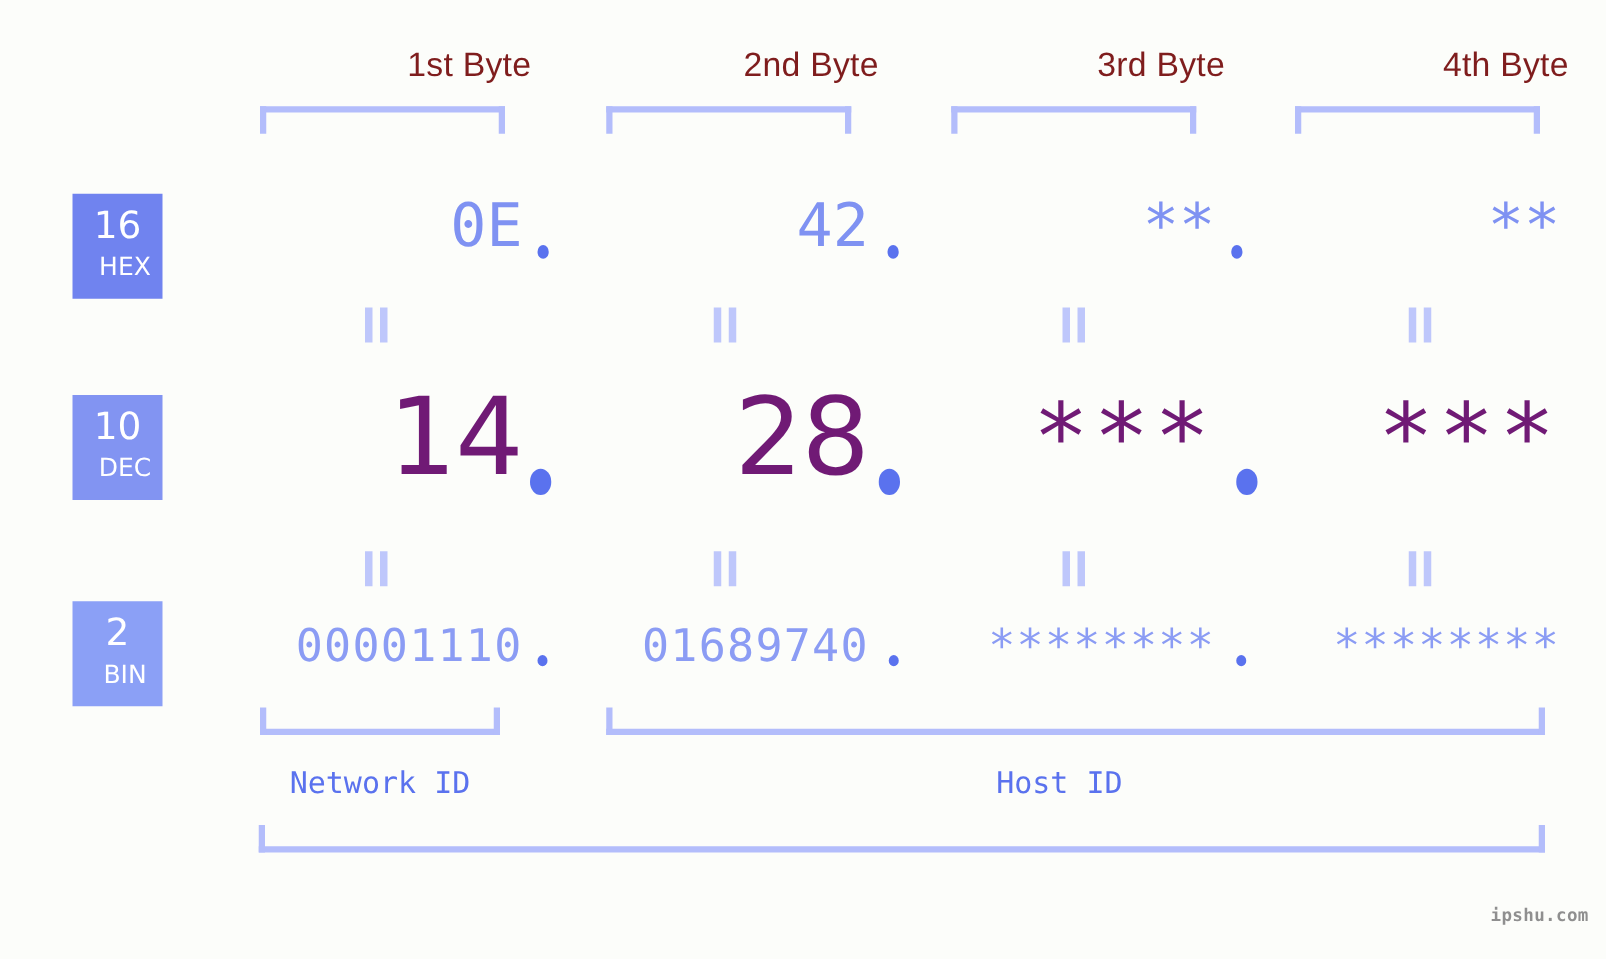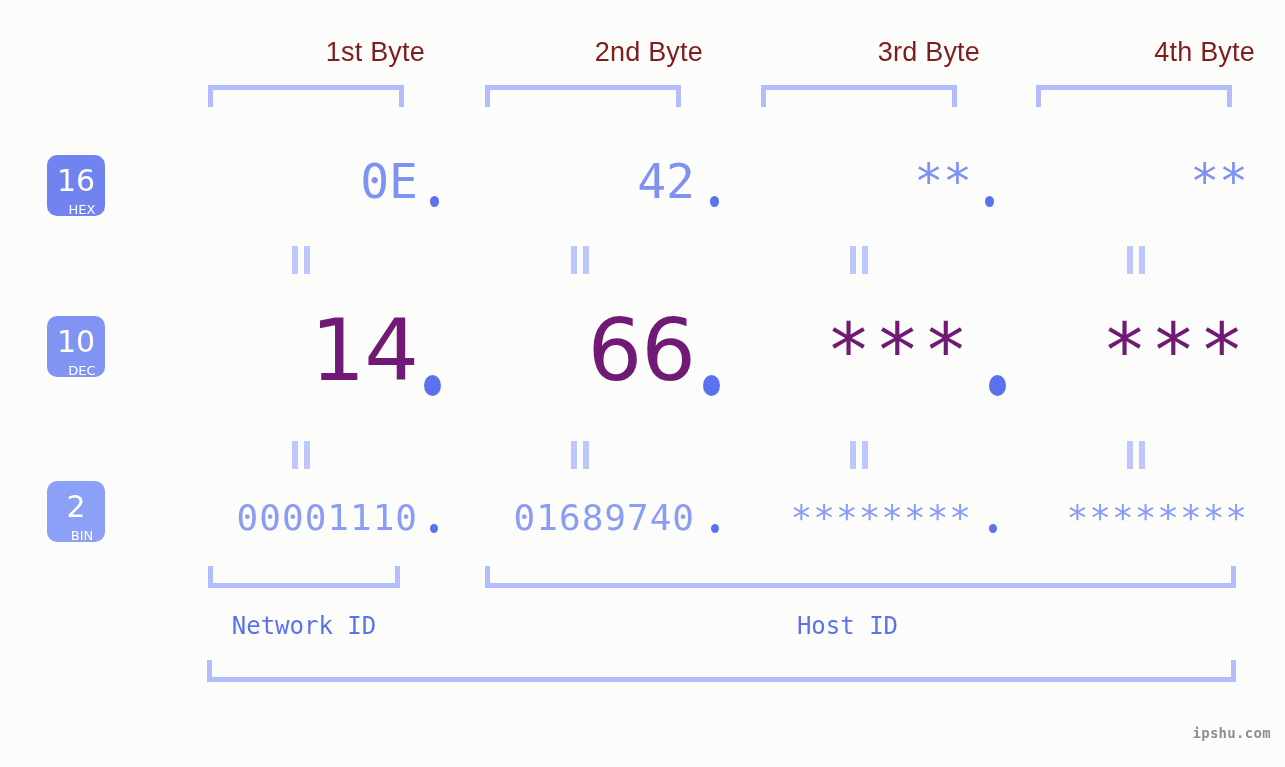--- a/index.html
+++ b/index.html
@@ -48,41 +48,41 @@
     height: 22px;
     border-bottom: 5px solid #b3bdfb;
     border-left: 5px solid #b3bdfb;
     border-right: 5px solid #b3bdfb;
     box-sizing: border-box;
   }
 
   
   .badge {
     position: absolute;
-    left: 47px;
-    width: 58px;
-    border-radius: 10px;
+    left: 58px;
+    width: 72px;
+    border-radius: 0;
     color: #ffffff;
     text-align: center;
     font-family: "DejaVu Sans", sans-serif;
     box-sizing: border-box;
   }
   .badge .num {
     display: block;
     font-size: 30px;
     line-height: 1;
     padding-top: 11px;
     font-weight: 400;
   }
   .badge .nm {
     display: block;
-    font-size: 13px;
+    font-size: 20px;
     line-height: 1;
     padding-top: 7px;
-    padding-bottom: 0;
+    padding-bottom: 16px;
     font-weight: 400;
     margin-left: 12px;
   }
 
   #badge-hex { top: 155px; background: #7083ef; }
   #badge-dec { top: 316px; background: #8294f2; }
   #badge-bin { top: 481px; background: #8ba0f6; }
 
   
   .cell {
@@ -227,21 +227,21 @@
       <i></i>
     </div>
   <div class="eqmark" style="left:1125px; top:246px;">
       <i></i>
       <i></i>
     </div>
 
   <div class="row-dec">
     <div class="cell" style="left:186px; width:232px;">14</div>
     <div class="dot big" style="left:424px; top:375px;"></div>
-    <div class="cell" style="left:463px; width:232px;">66</div>
+    <div class="cell" style="left:463px; width:232px;">28</div>
     <div class="dot big" style="left:703px; top:375px;"></div>
     <div class="cell stars" style="left:740px; width:232px;">***</div>
     <div class="dot big" style="left:989px; top:375px;"></div>
     <div class="cell stars" style="left:1016px; width:232px;">***</div>
   </div>
 
   <div class="eqmark" style="left:290px; top:441px;">
       <i></i>
       <i></i>
     </div>

